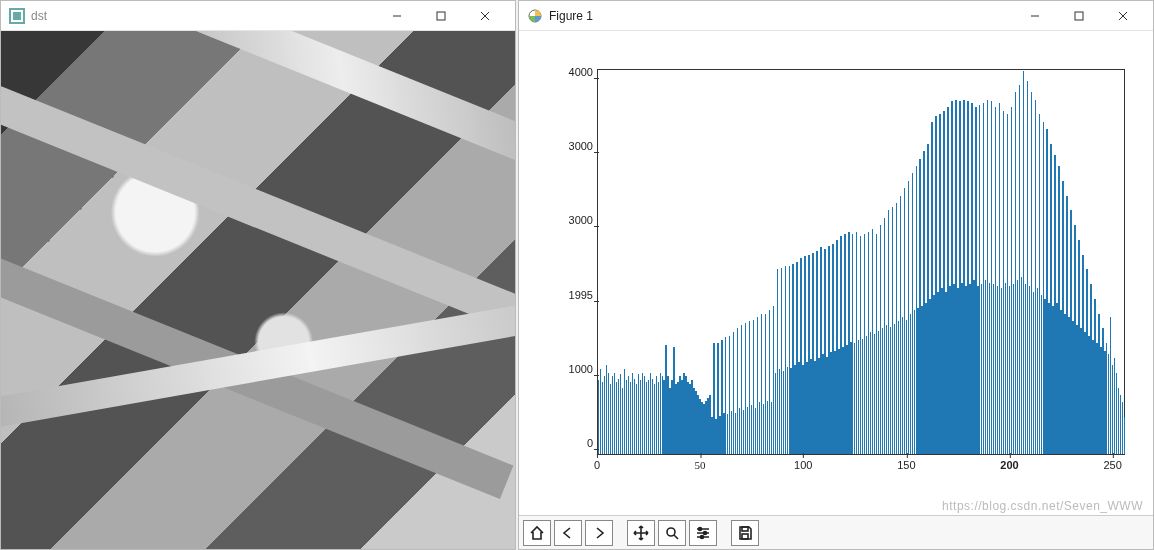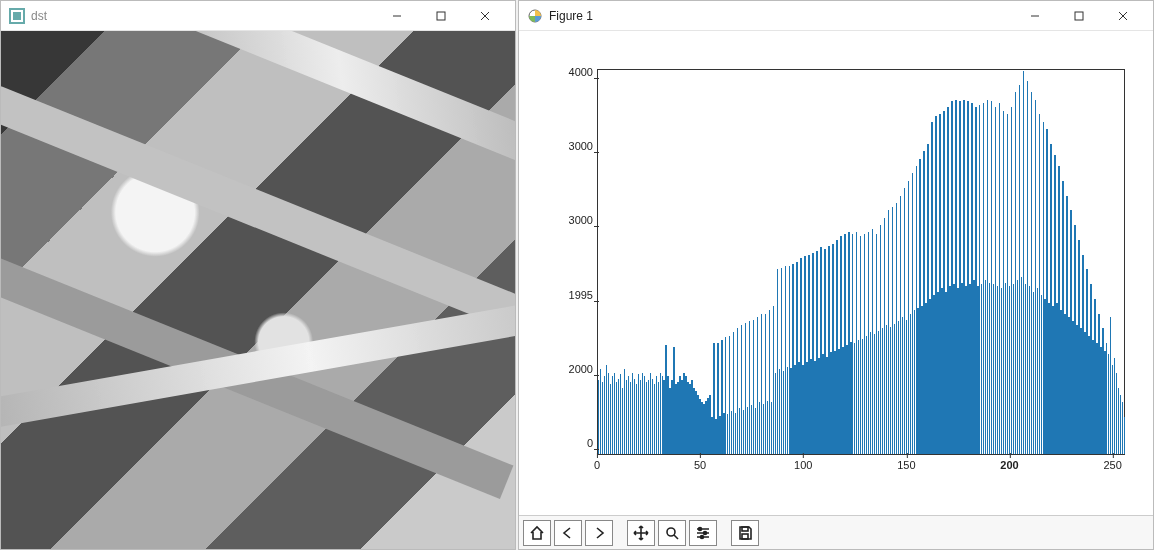--- a/index.html
+++ b/index.html
@@ -468,35 +468,36 @@
                 <div class="bar" style="height: 25%;"></div>
                 <div class="bar" style="height: 21.1538%;"></div>
                 <div class="bar" style="height: 17.3077%;"></div>
                 <div class="bar" style="height: 15.3846%;"></div>
                 <div class="bar" style="height: 13.4615%;"></div>
                 <div class="bar" style="height: 9.61538%;"></div>
               </div>
           </div>
           <div class="yticks" id="yticks">
               <div class="ytick" style="bottom: 0%;"><span class="t">0</span><span class="mark"></span></div>
-              <div class="ytick" style="bottom: 19.2308%;"><span class="t">2000</span><span class="mark"></span></div>
+              <div class="ytick" style="bottom: 19.2308%;"><span class="t">1000</span><span class="mark"></span></div>
               <div class="ytick" style="bottom: 38.4615%;"><span class="t">1995</span><span class="mark"></span></div>
               <div class="ytick" style="bottom: 57.6923%;"><span class="t">3000</span><span class="mark"></span></div>
               <div class="ytick" style="bottom: 76.9231%;"><span class="t">3000</span><span class="mark"></span></div>
               <div class="ytick" style="bottom: 96.1538%;"><span class="t">4000</span><span class="mark"></span></div>
             </div>
           <div class="xticks" id="xticks">
               <div class="xtick" style="left: 0%;"><span class="mark"></span>0</div>
-              <div class="xtick" style="left: 19.5312%;"><span class="mark"></span>50</div>
+              <div class="xtick" style="left: 19.5312%; font-family: Liberation Serif, serif;"><span class="mark"></span>50</div>
               <div class="xtick" style="left: 39.0625%;"><span class="mark"></span>100</div>
               <div class="xtick" style="left: 58.5938%;"><span class="mark"></span>150</div>
               <div class="xtick" style="left: 78.125%; font-weight: bold;"><span class="mark"></span>200</div>
               <div class="xtick" style="left: 97.6562%;"><span class="mark"></span>250</div>
             </div>
         </div>
+        <div class="watermark">https://blog.csdn.net/Seven_WWW</div>
         <div class="toolbar">
           <div class="tbtn" title="Home">
             <svg viewBox="0 0 16 16">
                 <path d="M2 8 L8 2 L14 8 M4 7 V14 H12 V7"></path>
               </svg>
           </div>
           <div class="tbtn" title="Back">
             <svg viewBox="0 0 16 16">
                 <path d="M10 3 L4 8 L10 13"></path>
               </svg>

